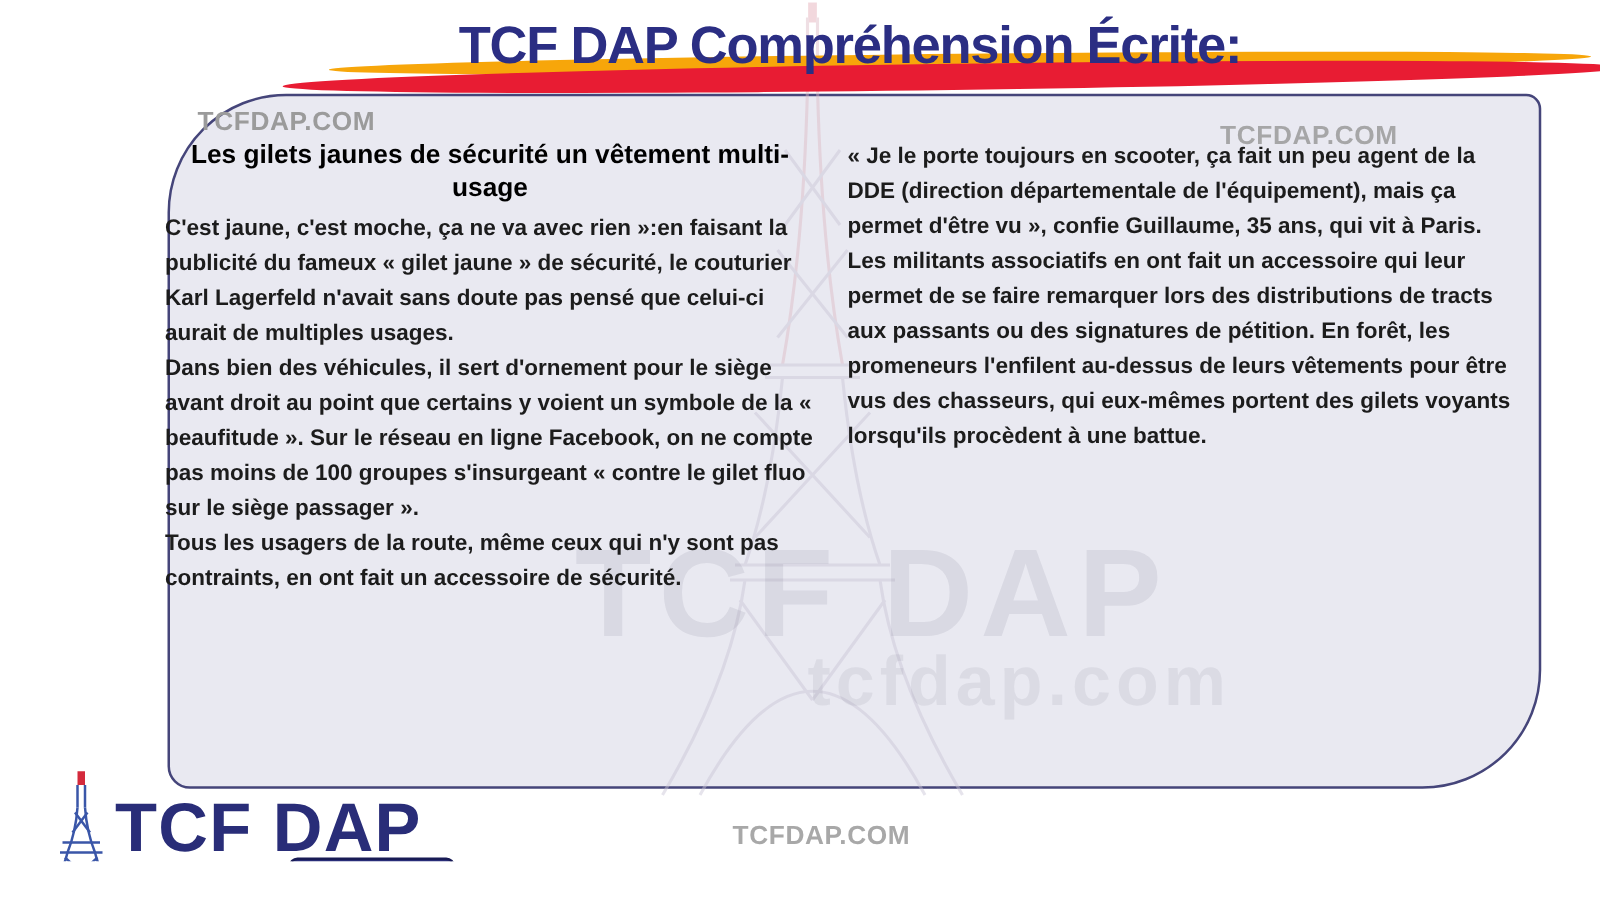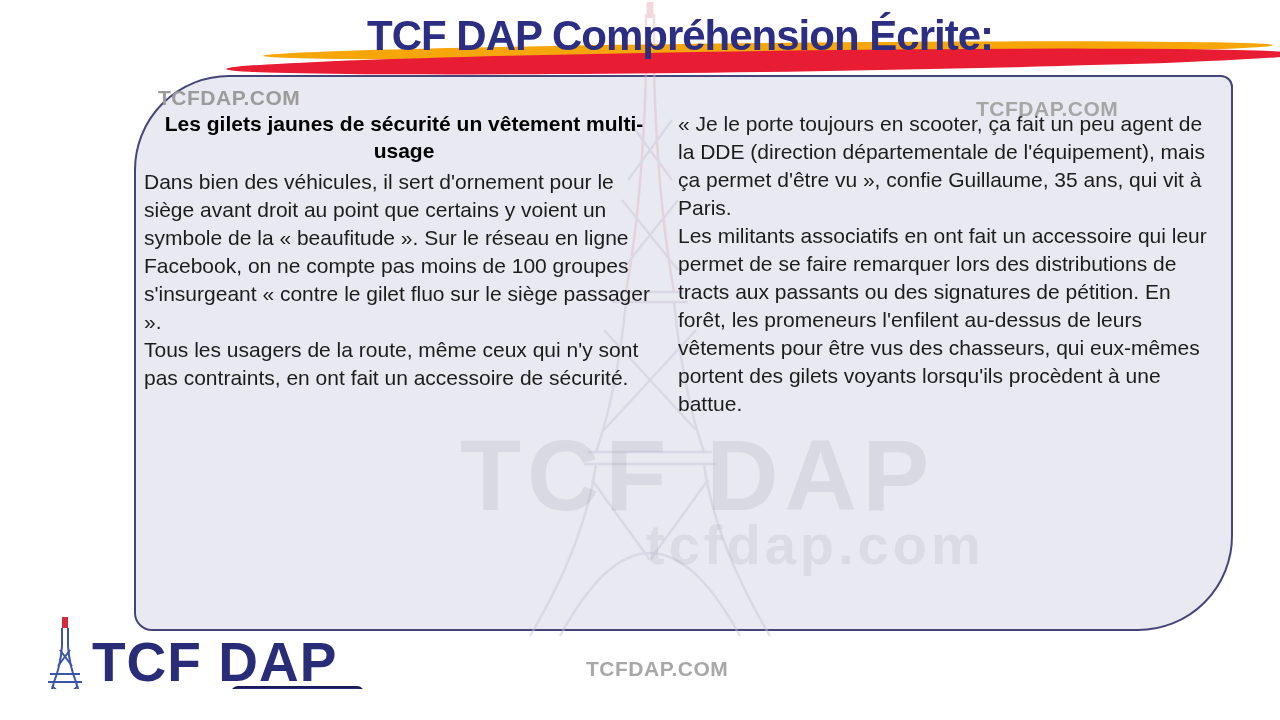--- a/index.html
+++ b/index.html
@@ -33,25 +33,25 @@
     color:rgba(120,120,140,0.12);z-index:2;}
 
   
   .wm{position:absolute;font-size:21px;font-weight:bold;color:var(--watermark-gray);letter-spacing:.5px;z-index:3;}
   .wm-top-left{left:130px;top:86px;}
   .wm-top-right{left:948px;top:97px;opacity:.85;}
   .wm-bottom{left:558px;top:657px;color:#a8a8a8;}
 
   
   .col{position:absolute;top:110px;color:var(--text-dark);z-index:4;}
-  .col-left{left:116px;width:520px;}
+  .col-left{left:104px;width:520px;}
   .col-right{left:650px;width:534px;}
   .article-heading{font-size:21px;line-height:27px;font-weight:bold;text-align:center;color:#000;margin-bottom:4px;}
   .article-subheading{font-size:15.5px;line-height:19px;margin-bottom:3px;color:#111;}
-  .col p.body{font-size:21px;line-height:28px;}
+  .col p.body{font-size:18px;line-height:28px;font-weight:bold;}
 
   
   .logo{position:absolute;left:0;top:612px;width:400px;height:108px;z-index:5;}
   .logo-tower{position:absolute;left:8px;top:4px;width:58px;height:104px;}
   .logo-brand{position:absolute;left:64px;top:18px;font-size:55px;font-weight:800;letter-spacing:1px;color:var(--logo-navy);}
   .logo-underline{position:absolute;left:70px;top:83px;width:118px;height:9px;border-radius:5px;background:var(--accent-red);}
   .logo-badge{position:absolute;left:203px;top:74px;background:var(--logo-navy);color:#fff;font-size:20px;font-weight:bold;
     padding:3px 11px 5px;border-radius:7px;border:2px solid #181b55;}
 </style>
 </head>
@@ -88,20 +88,21 @@
 
   <div class="wm-big">TCF DAP</div>
   <div class="wm-site">tcfdap.com</div>
 
   <div class="wm wm-top-left">TCFDAP.COM</div>
   <div class="wm wm-top-right">TCFDAP.COM</div>
   <div class="wm wm-bottom">TCFDAP.COM</div>
 
   <div class="col col-left">
     <h2 class="article-heading">Les gilets jaunes de sécurité un vêtement multi-usage</h2>
+    <p class="body">C'est jaune, c'est moche, ça ne va avec rien »:en faisant la publicité du fameux « gilet jaune » de sécurité, le couturier Karl Lagerfeld n'avait sans doute pas pensé que celui-ci aurait de multiples usages.</p>
     <p class="body">Dans bien des véhicules, il sert d'ornement pour le siège avant droit au point que certains y voient un symbole de la « beaufitude ». Sur le réseau en ligne Facebook, on ne compte pas moins de 100 groupes s'insurgeant « contre le gilet fluo sur le siège passager ».</p>
     <p class="body">Tous les usagers de la route, même ceux qui n'y sont pas contraints, en ont fait un accessoire de sécurité.</p>
   </div>
 
   <div class="col col-right">
     <p class="body">« Je le porte toujours en scooter, ça fait un peu agent de la DDE (direction départementale de l'équipement), mais ça permet d'être vu », confie Guillaume, 35 ans, qui vit à Paris.</p>
     <p class="body">Les militants associatifs en ont fait un accessoire qui leur permet de se faire remarquer lors des distributions de tracts aux passants ou des signatures de pétition. En forêt, les promeneurs l'enfilent au-dessus de leurs vêtements pour être vus des chasseurs, qui eux-mêmes portent des gilets voyants lorsqu'ils procèdent à une battue.</p>
   </div>
 
   <div class="logo">

